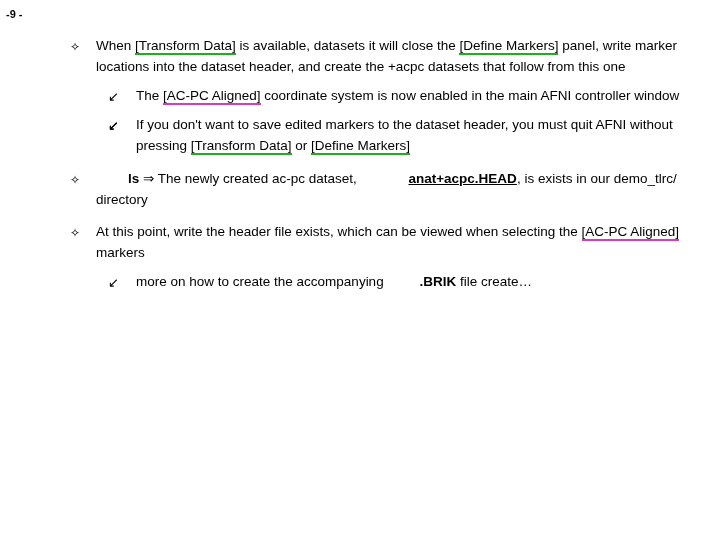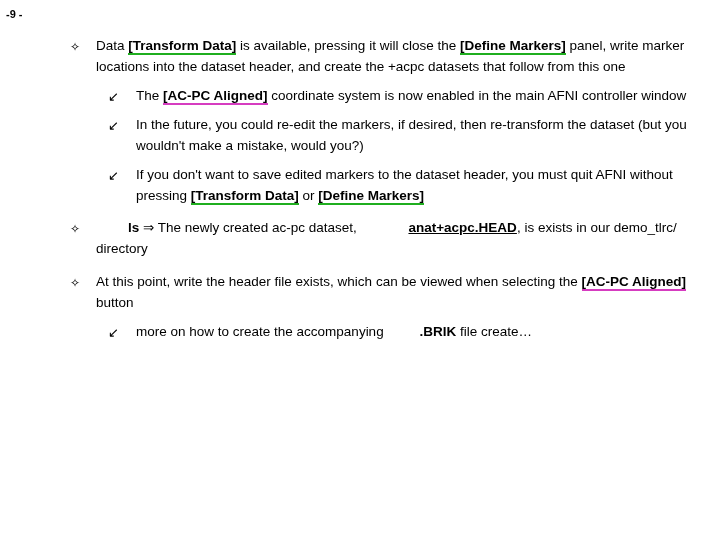--- a/index.html
+++ b/index.html
@@ -41,21 +41,21 @@
     padding-left: 28px;
     margin: 8px 0 8px 12px;
   }
   .lvl2 > .bullet {
     position: absolute;
     left: 0;
     top: 1px;
     font-size: 13px;
   }
   .btn {
-    font-weight: bold;
+    font-weight: normal;
     position: relative;
     white-space: nowrap;
     text-align: center;
   }
   .btn.u-green::after,
   .btn.u-magenta::after {
     content: "";
     position: absolute;
     left: 0;
     right: 0;
@@ -69,46 +69,45 @@
 </style>
 </head>
 <body>
 
 <div class="page-num">-9 -</div>
 
 <div class="content">
 
   <div class="lvl1">
     <span class="bullet">✧</span>
-    <span>Data </span><span class="btn u-green">[Transform Data]</span><span> is available, pressing it will close the </span><span class="btn u-green">[Define Markers]</span><span> panel, write marker locations into the dataset header, and create the +acpc datasets that follow from this one</span>
+    <span>When </span><span class="btn u-green">[Transform Data]</span><span> is available, datasets it will close the </span><span class="btn u-green">[Define Markers]</span><span> panel, write marker locations into the dataset header, and create the +acpc datasets that follow from this one</span>
 
     <div class="lvl2">
       <span class="bullet">↙</span>
       <span>The </span><span class="btn u-magenta">[AC-PC Aligned]</span><span> coordinate system is now enabled in the main AFNI controller window</span>
     </div>
 
     <div class="lvl2">
       <span class="bullet">↙</span>
-      <span>In the future, you could re-edit the markers, if desired, then re-transform the dataset (but you wouldn't make a mistake, would you?)</span>
     </div>
 
     <div class="lvl2">
       <span class="bullet">↙</span>
       <span>If you don't want to save edited markers to the dataset header, you must quit AFNI without pressing </span><span class="btn u-green">[Transform Data]</span><span> or </span><span class="btn u-green">[Define Markers]</span>
     </div>
   </div>
 
   <div class="lvl1">
     <span class="bullet">✧</span>
     <span class="bold">ls </span><span>⇒</span><span> The newly created ac-pc dataset, </span><span class="bold underline">anat+acpc.HEAD</span><span>, is exists in our demo_tlrc/ directory</span>
   </div>
 
   <div class="lvl1">
     <span class="bullet">✧</span>
-    <span>At this point, write the header file exists, which can be viewed when selecting the </span><span class="btn u-magenta">[AC-PC Aligned]</span><span> button</span>
+    <span>At this point, write the header file exists, which can be viewed when selecting the </span><span class="btn u-magenta">[AC-PC Aligned]</span><span> markers</span>
 
     <div class="lvl2">
       <span class="bullet">↙</span>
       <span>more on how to create the accompanying </span><span class="bold">.BRIK</span><span> file create…</span>
     </div>
   </div>
 
 </div>
 
 </body></html>

